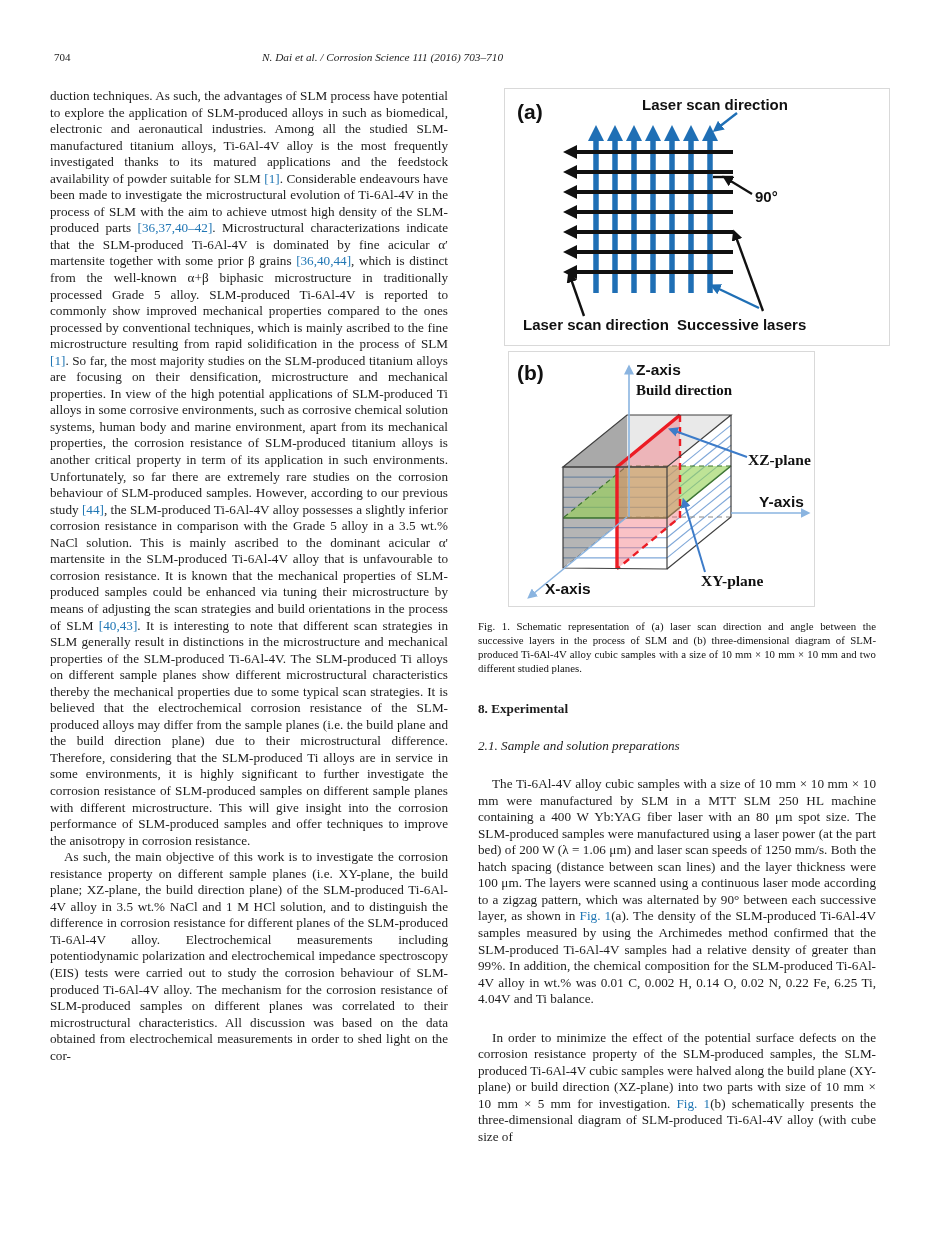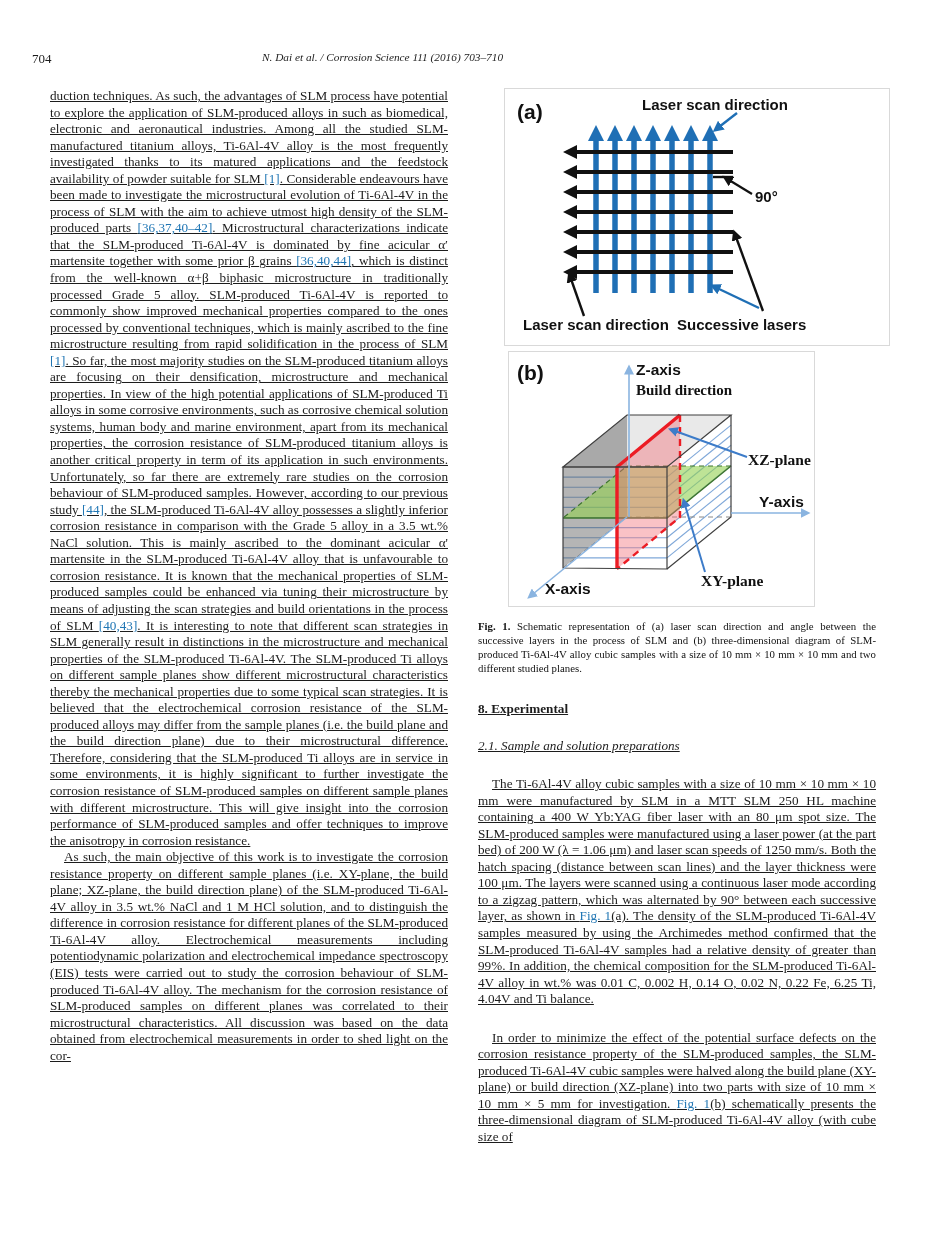--- a/index.html
+++ b/index.html
@@ -1,28 +1,28 @@
 <!DOCTYPE html>
 <html style="--link: #2076b4; --scan_blue: #1f6fb5; --scan_black: #111111; --layer_blue: #7fa8d9; --axis_blue: #8ab4e0; --annot_blue: #3d7cc9; --plane_red: #ec1c24; --plane_green_edge: #3e7430;"><head>
 <meta charset="utf-8">
 <style>
   html,body{margin:0;padding:0;background:#ffffff;}
   .page{position:relative;width:925px;height:1234px;background:#fff;overflow:hidden;
         font-family:"Liberation Serif", serif;color:#1c1c1c;}
-  .hdr-num{position:absolute;left:32px;top:51px;font-size:13px;}
+  .hdr-num{position:absolute;left:54px;top:51px;font-size:11px;}
   .hdr-title{position:absolute;left:0;top:51px;width:765px;text-align:center;
              font-size:11.3px;font-style:italic;color:#222;}
   .col{position:absolute;top:88px;width:398px;text-align:justify;
        font-size:13.2px;line-height:16.55px;}
   .col-left{left:50px;}
   .col-right{left:478px;}
-  .col p{margin:0;text-decoration:underline;}
+  .col p{margin:0;}
   .para-indent{text-indent:14px;}
   .cite{color:var(--link,#2076b4);}
-  .cap-bold{font-weight:bold;}
+  .cap-bold{font-weight:normal;}
   .sec-head{font-weight:bold;font-size:13.2px;margin:26px 0 0 0 !important;}
   .sub-head{font-style:italic;font-size:13.2px;margin:20px 0 0 0 !important;}
   .p-cont{margin-top:14px !important;}
   .p-body{margin-top:22px !important;}
   .panel{background:#fff;border:1px solid #d9d9d9;}
   .panel-a{margin-left:26px;width:384px;height:256px;}
   .panel-b{margin-left:30px;margin-top:5px;width:305px;height:254px;}
   .fig-caption{margin-top:12px;font-size:10.8px;line-height:14px;text-align:justify;color:#111;}
   svg text{user-select:none;}
   .sans-b{font-family:"Liberation Sans",sans-serif;font-weight:bold;}

